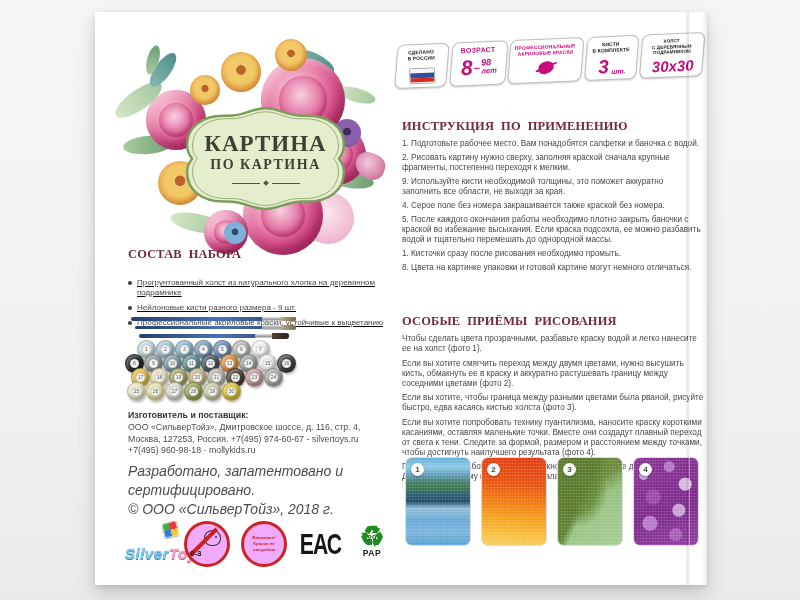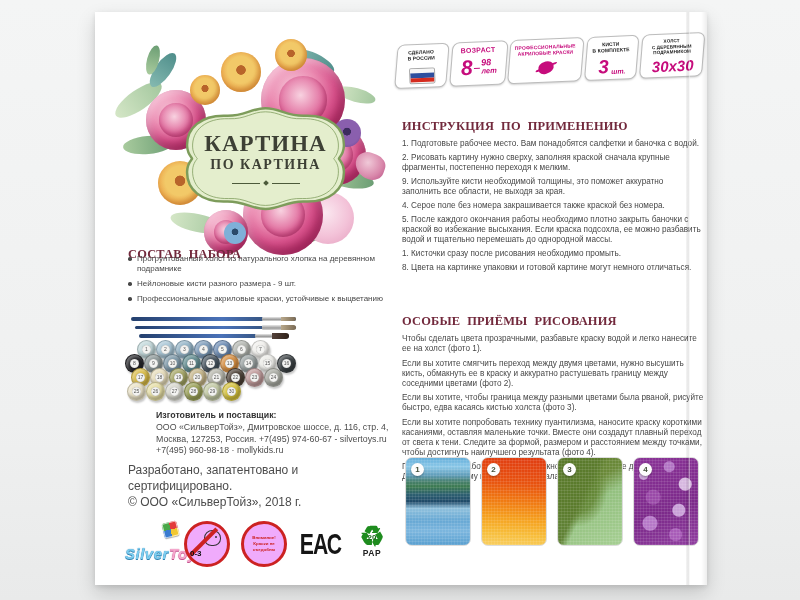--- a/index.html
+++ b/index.html
@@ -98,41 +98,41 @@
   .tex4{background:radial-gradient(circle at 15% 20%,#c69fd4 0 4px,transparent 5px),
         radial-gradient(circle at 55% 10%,#b275c4 0 5px,transparent 6px),
         radial-gradient(circle at 80% 30%,#d7b8e0 0 6px,transparent 7px),
         radial-gradient(circle at 30% 45%,#9a4aa8 0 7px,transparent 8px),
         radial-gradient(circle at 70% 60%,#c9a0d8 0 6px,transparent 7px),
         radial-gradient(circle at 25% 75%,#b678c8 0 7px,transparent 8px),
         radial-gradient(circle at 65% 88%,#a85cb8 0 6px,transparent 7px),
         linear-gradient(160deg,#8a3397,#7c2a8a 60%,#903fa0);}
 
   
-  .bullets{position:absolute;left:33px;top:242px;width:256px;}
+  .bullets{position:absolute;left:33px;top:266px;width:256px;text-decoration:underline;}
   .bullet{position:relative;font-size:8px;line-height:1.25;color:#474747;margin-bottom:5px;padding-left:9px;}
   .bullet::before{content:'';position:absolute;left:0;top:3px;width:3.5px;height:3.5px;border-radius:50%;background:#474747;}
   .brushes{position:absolute;left:36px;top:305px;width:165px;}
   .brush{position:relative;height:3.5px;border-radius:2px;margin-bottom:5px;
          background:linear-gradient(90deg,#24406e,#4a72b8 55%,#35537f 82%,#35537f);}
   .brush .ferrule{position:absolute;right:14px;top:-0.5px;width:20px;height:4.5px;border-radius:1px;
          background:linear-gradient(180deg,#e8e8e8,#9a9a9a 60%,#d5d5d5);}
   .brush .tip{position:absolute;right:0;top:-0.5px;width:15px;height:4.5px;border-radius:0 3px 3px 0;
          background:linear-gradient(90deg,#b9a98c,#7a6a54);}
   .brush.flat .tip{background:linear-gradient(90deg,#54423a,#2e2018);width:17px;height:5.5px;top:-1px;}
   .brush:nth-child(2){margin-left:4px;} .brush:nth-child(3){margin-left:8px;width:150px;}
   .pots{position:absolute;left:28px;top:328px;width:215px;height:68px;}
   .pot{position:absolute;width:17px;height:17px;border-radius:50%;border:1px solid rgba(0,0,0,.18);
        box-shadow:inset -2px -3px 3px rgba(0,0,0,.28),inset 2px 2px 3px rgba(255,255,255,.35),1px 2px 2px rgba(0,0,0,.22);
        display:flex;align-items:center;justify-content:center;}
   .pot span{width:9px;height:9px;border-radius:50%;background:#f4f4f2;color:#555;font-size:5px;line-height:9px;
        text-align:center;box-shadow:inset 0 0 1px rgba(0,0,0,.4);}
-  .mfr{position:absolute;left:33px;top:398px;width:270px;font-size:8.8px;line-height:1.34;color:#4c4c4c;margin-left:28px;}
+  .mfr{position:absolute;left:33px;top:398px;width:270px;font-size:8.8px;line-height:1.34;color:#4c4c4c;}
   .mfr .bold{font-weight:700;color:#333;}
-  .legal{position:absolute;left:33px;top:450px;width:270px;font-size:12px;line-height:1.34;color:#4c4c4c;}
+  .legal{position:absolute;left:33px;top:450px;width:270px;font-size:14px;line-height:1.34;color:#4c4c4c;font-style:italic;}
   .storage{position:absolute;left:33px;top:477px;width:270px;font-size:8.8px;line-height:1.4;color:#4c4c4c;}
 
   
   .logos{position:absolute;left:30px;top:505px;width:265px;height:54px;display:flex;align-items:center;gap:11px;}
   .st-logo{position:relative;width:88px;height:44px;}
   .st-cube{position:absolute;left:38px;top:0;width:15px;height:15px;transform:rotate(-14deg);border-radius:2px;
      background:conic-gradient(#e33b3b 0 25%,#f2c832 0 50%,#3a7bd0 0 75%,#48a848 0);
      box-shadow:0 1px 1px rgba(0,0,0,.3), inset 0 0 0 1px rgba(255,255,255,.7);}
   .st-text{position:absolute;left:0;bottom:4px;white-space:nowrap;font-weight:700;font-style:italic;font-size:15px;letter-spacing:.5px;}
   .st-text .w1{color:#7ccdf0;text-shadow:0 0 1px #2f7fae,0 1px 0 #2f7fae;}

